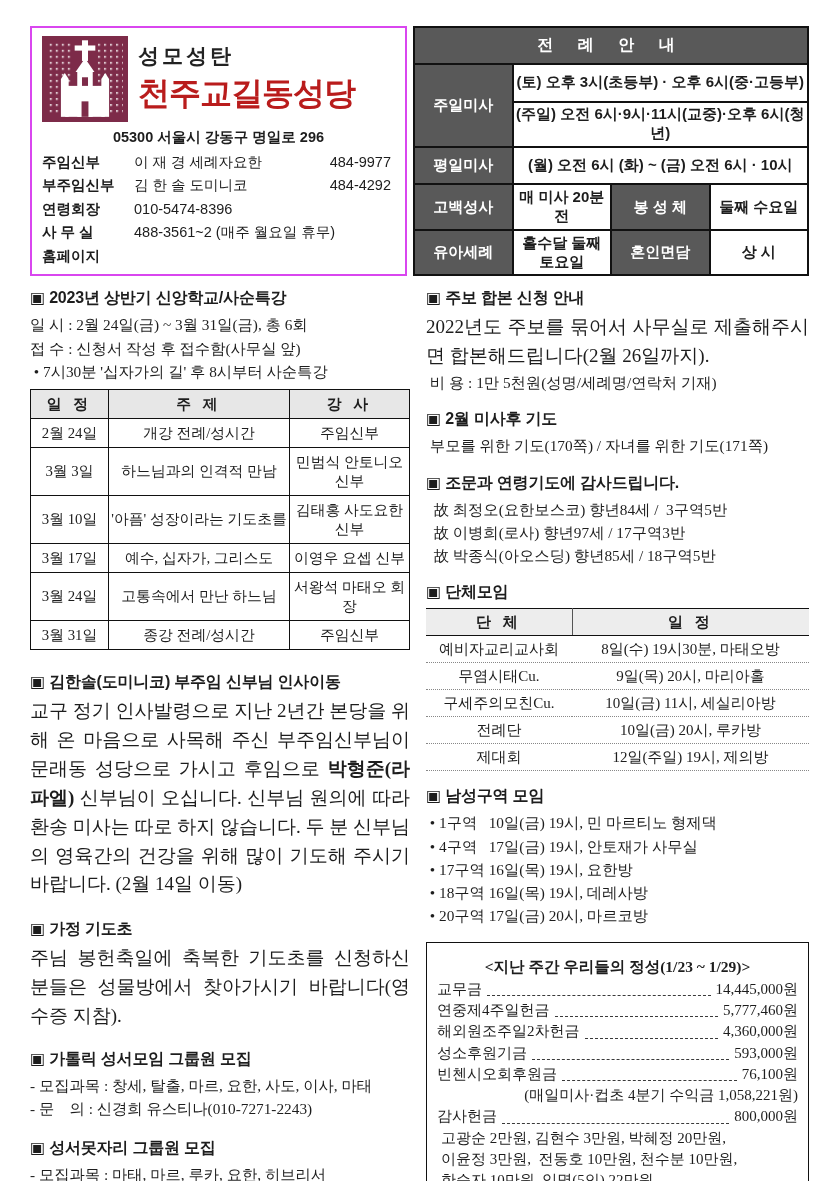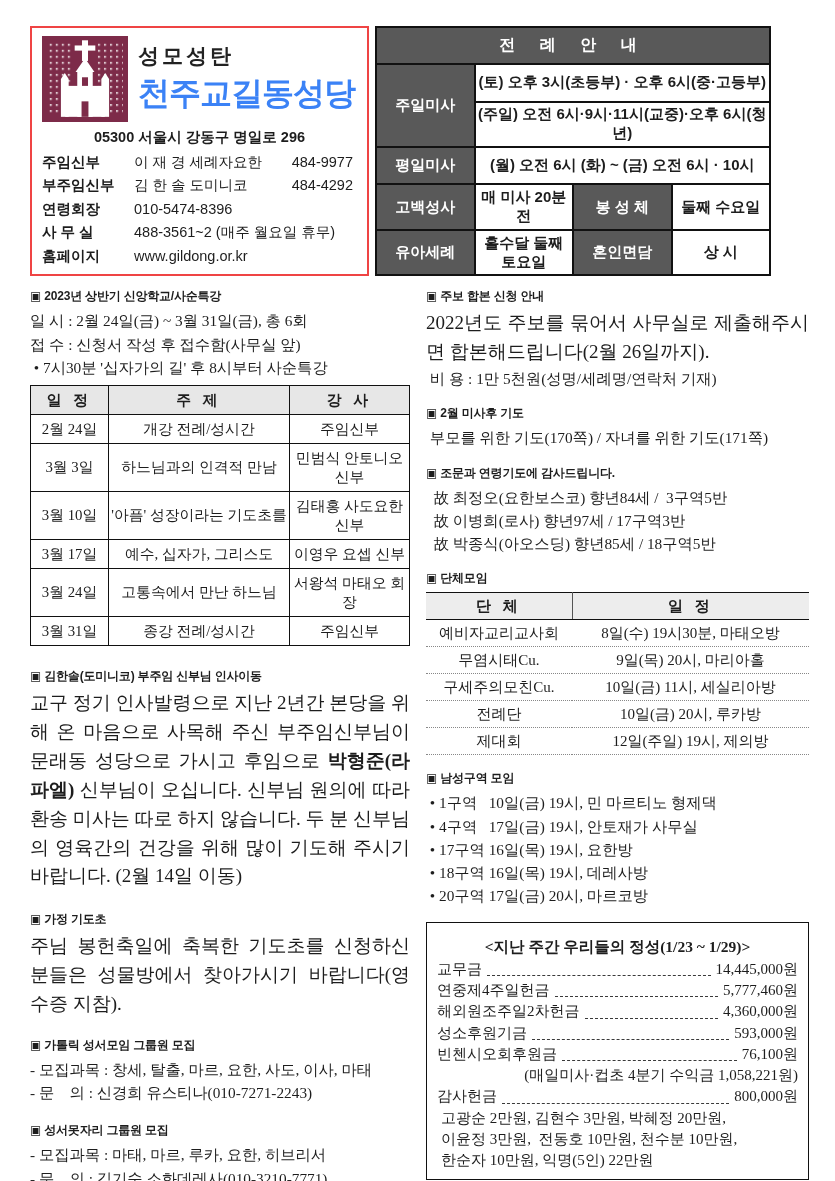--- a/index.html
+++ b/index.html
@@ -7,28 +7,28 @@
   body {
     width:835px; height:1181px; margin:0 auto;
     font-family:"Liberation Serif","DejaVu Serif",serif;
     color:#1d1d1d; overflow:hidden;
   }
   .page { width:835px; height:1181px; padding:26px 26px 10px 30px; }
 
   
   .hdr { display:flex; gap:6px; }
   .id-box {
-    width:339px; border:2px solid #ef4444; padding:8px 10px 6px 10px;
+    width:377px; border:2px solid #d946ef; padding:8px 10px 6px 10px;
     font-family:"Liberation Sans","DejaVu Sans",sans-serif;
   }
   .id-top { display:flex; align-items:center; }
   .logo { width:86px; height:86px; flex:0 0 86px; }
   .logo-text { margin-left:10px; }
   .name-small { font-size:21px; font-weight:bold; letter-spacing:3px; color:#222; }
-  .name-large { font-size:32px; font-weight:900; letter-spacing:-1px; color:#3b82f6; margin-top:2px; }
+  .name-large { font-size:32px; font-weight:900; letter-spacing:-1px; color:#b91c1c; margin-top:2px; }
   .address { text-align:center; font-size:14.5px; font-weight:600; margin:6px 0 4px 0; }
   .contact-line { display:flex; font-size:14.5px; line-height:1.62; align-items:baseline; }
   .c-label { font-weight:bold; width:92px; flex:0 0 92px; white-space:pre; }
   .c-value { flex:1 1 auto; white-space:pre; }
   .c-phone { flex:0 0 auto; padding-right:4px;margin-left:25px; }
 
   .lit-table { width:396px; border-collapse:collapse; table-layout:fixed;
     font-family:Liberation Sans, sans-serif; }
   .lit-table td { border:2px solid #111; text-align:center; vertical-align:middle;
     font-size:15px; font-weight:bold; padding:2px 1px; }
@@ -36,21 +36,21 @@
     letter-spacing:10px; height:30px; }
   .lit-table td.dark { background:#595959; color:#fff; }
   .lit-table tr { height:36px; }
 
   
   .main { display:flex; gap:16px; margin-top:10px; }
   .col-l { width:380px; flex:0 0 380px; }
   .col-r { flex:1 1 auto; }
 
   .sec-h { font-family:"Liberation Sans","DejaVu Sans",sans-serif; font-weight:bold;
-    font-size:12px; margin:15px 0 4px 0; letter-spacing:-0.2px; }
+    font-size:16px; margin:15px 0 4px 0; letter-spacing:-0.2px; }
   .sec-h.first { margin-top:2px; }
   .line { font-size:15.3px; line-height:1.52; white-space:pre-wrap; }
   .para { font-size:19px; line-height:1.52; text-align:justify; }
   .b { font-weight:bold; }
 
   
   .lec-table { width:100%; border-collapse:collapse; margin-top:6px; table-layout:fixed; }
   .lec-table td { border:1.6px solid #111; text-align:center; font-size:14.8px;
     padding:4.5px 1px; }
   .lec-table .head td { background:#e7e7e7; font-weight:bold; letter-spacing:4px; }
@@ -123,21 +123,20 @@
       <div class="contact-line">
         <span class="c-label">연령회장</span>
         <span class="c-value">010-5474-8396</span>
       </div>
       <div class="contact-line">
         <span class="c-label">사 무 실</span>
         <span class="c-value">488-3561~2 (매주 월요일 휴무)</span>
       </div>
       <div class="contact-line">
         <span class="c-label">홈페이지</span>
-        <span class="c-value">www.gildong.or.kr</span>
       </div>
     </div>
 
     <table class="lit-table">
       <tbody>
           <tr class="t-title">
         <td colspan="4">전 례 안 내</td>
       </tr>
       <tr>
         <td class="dark" rowspan="2" style="width:80px">주일미사</td>

